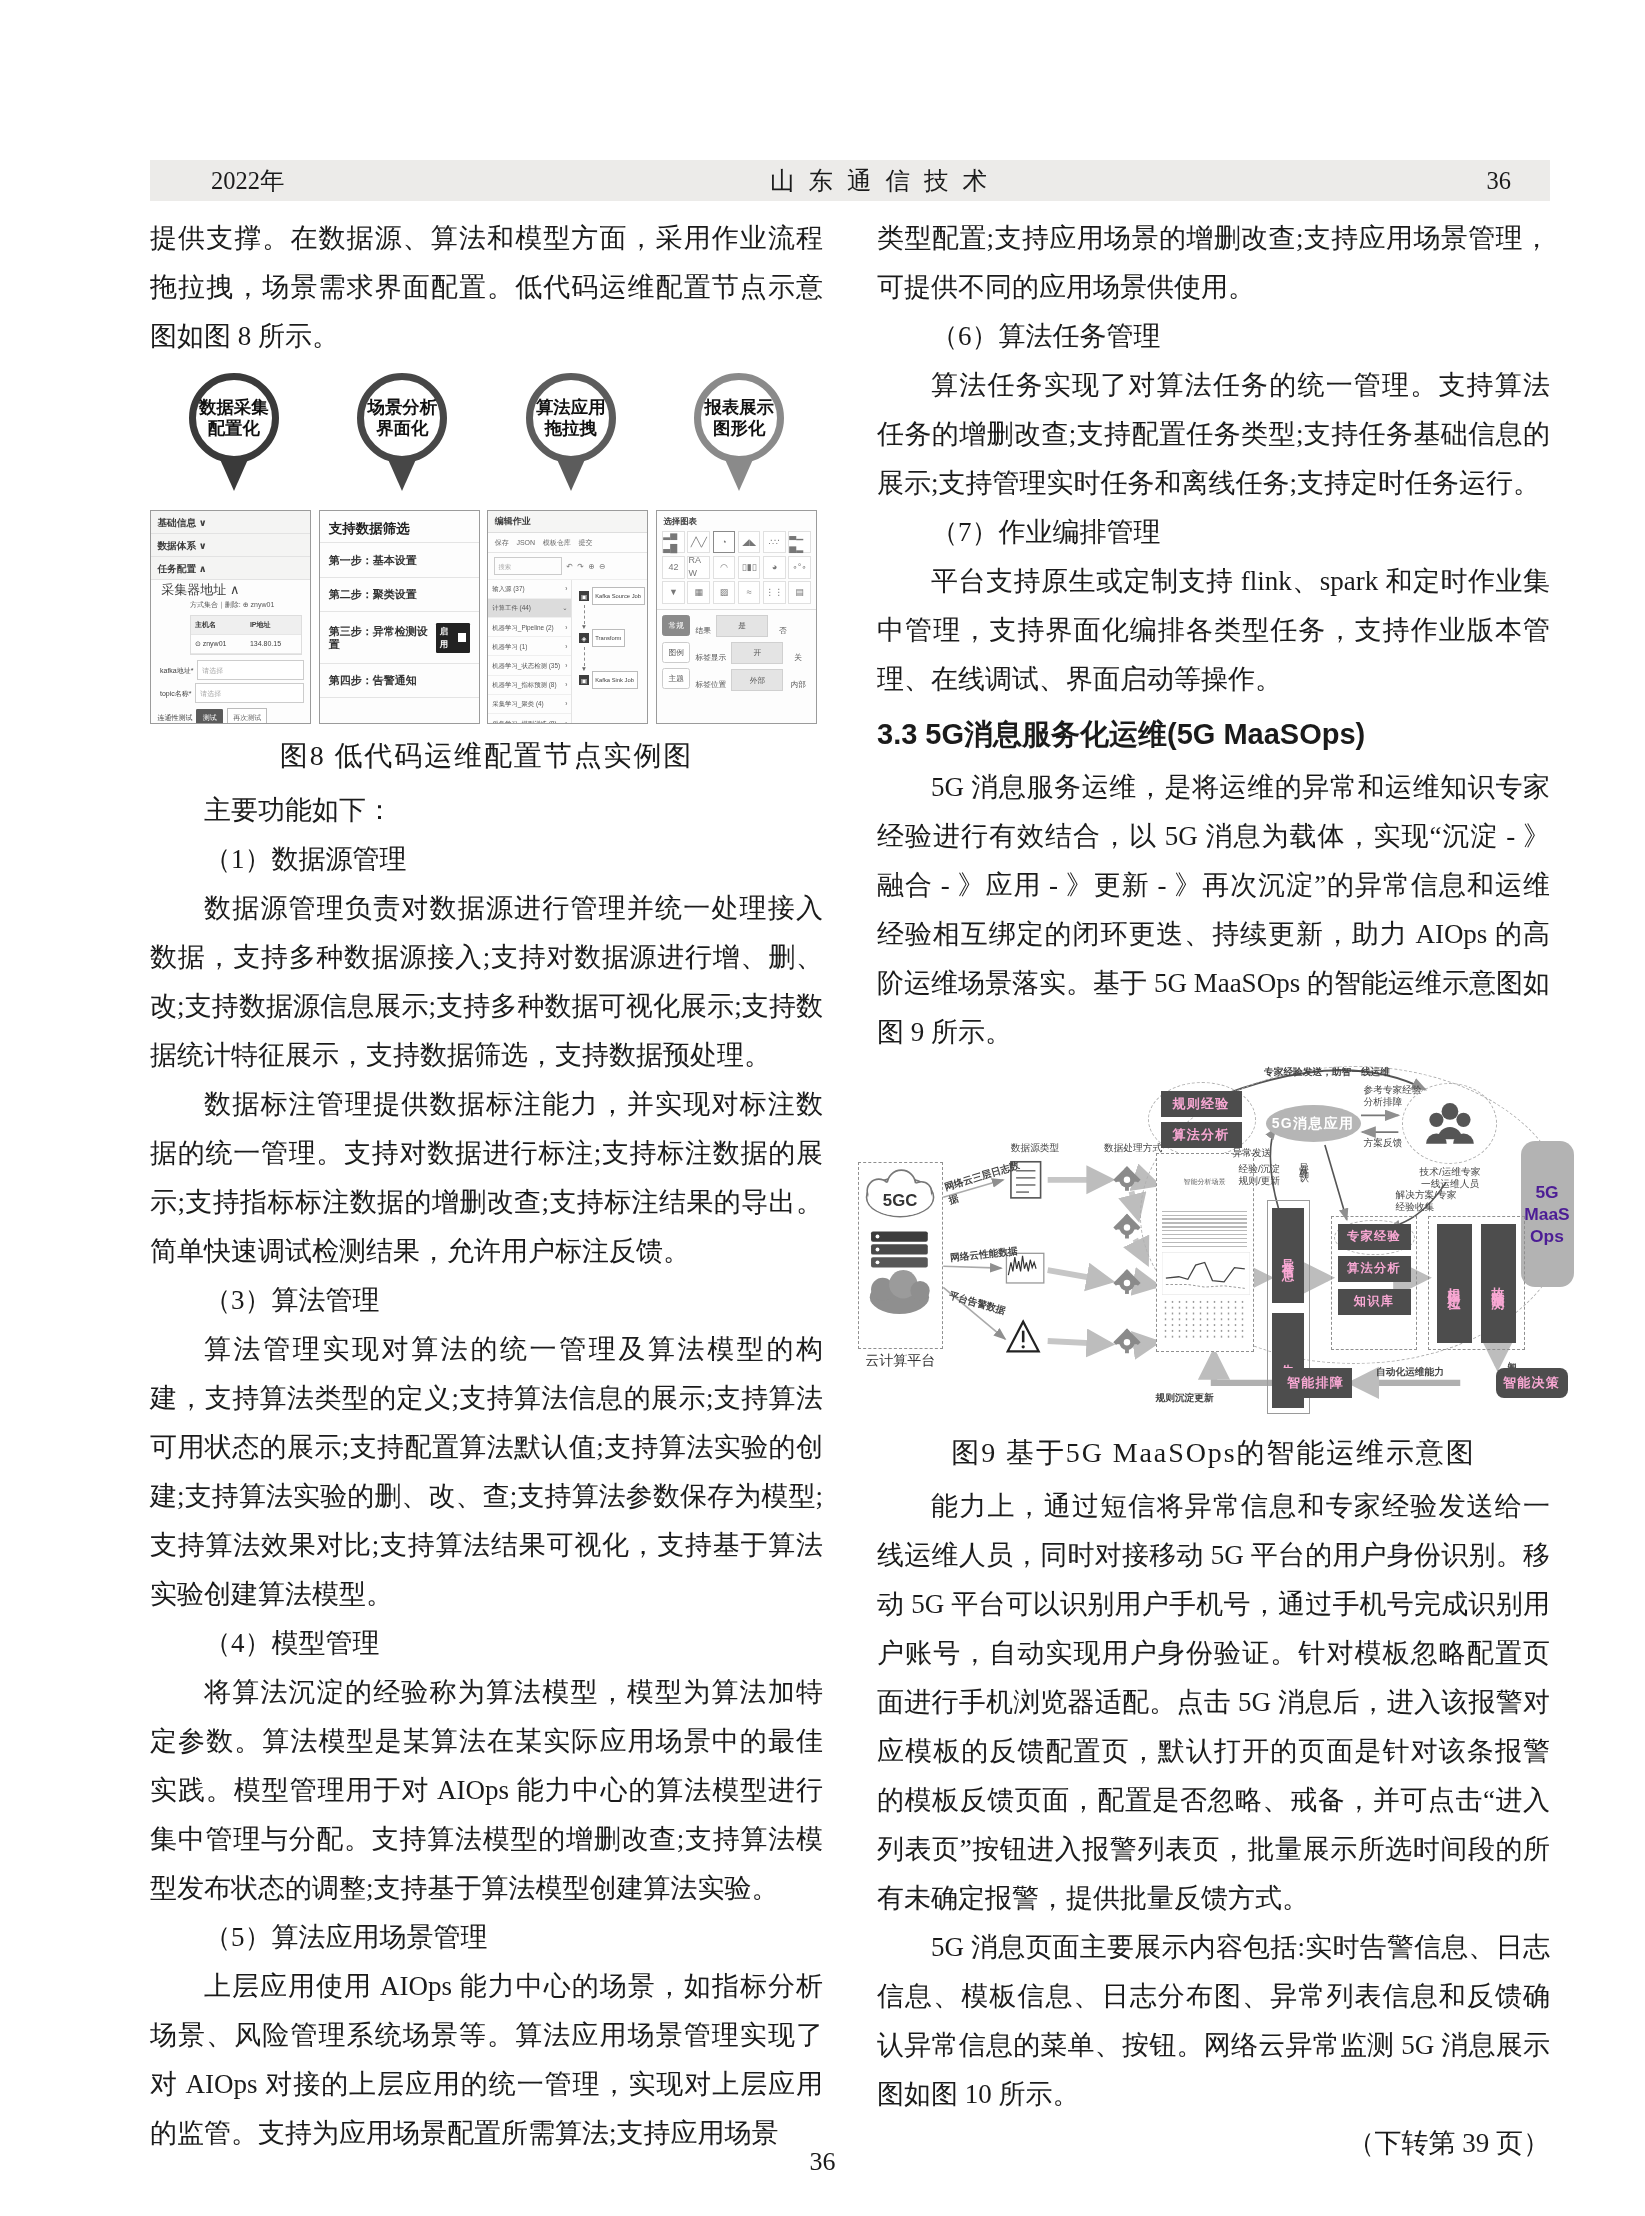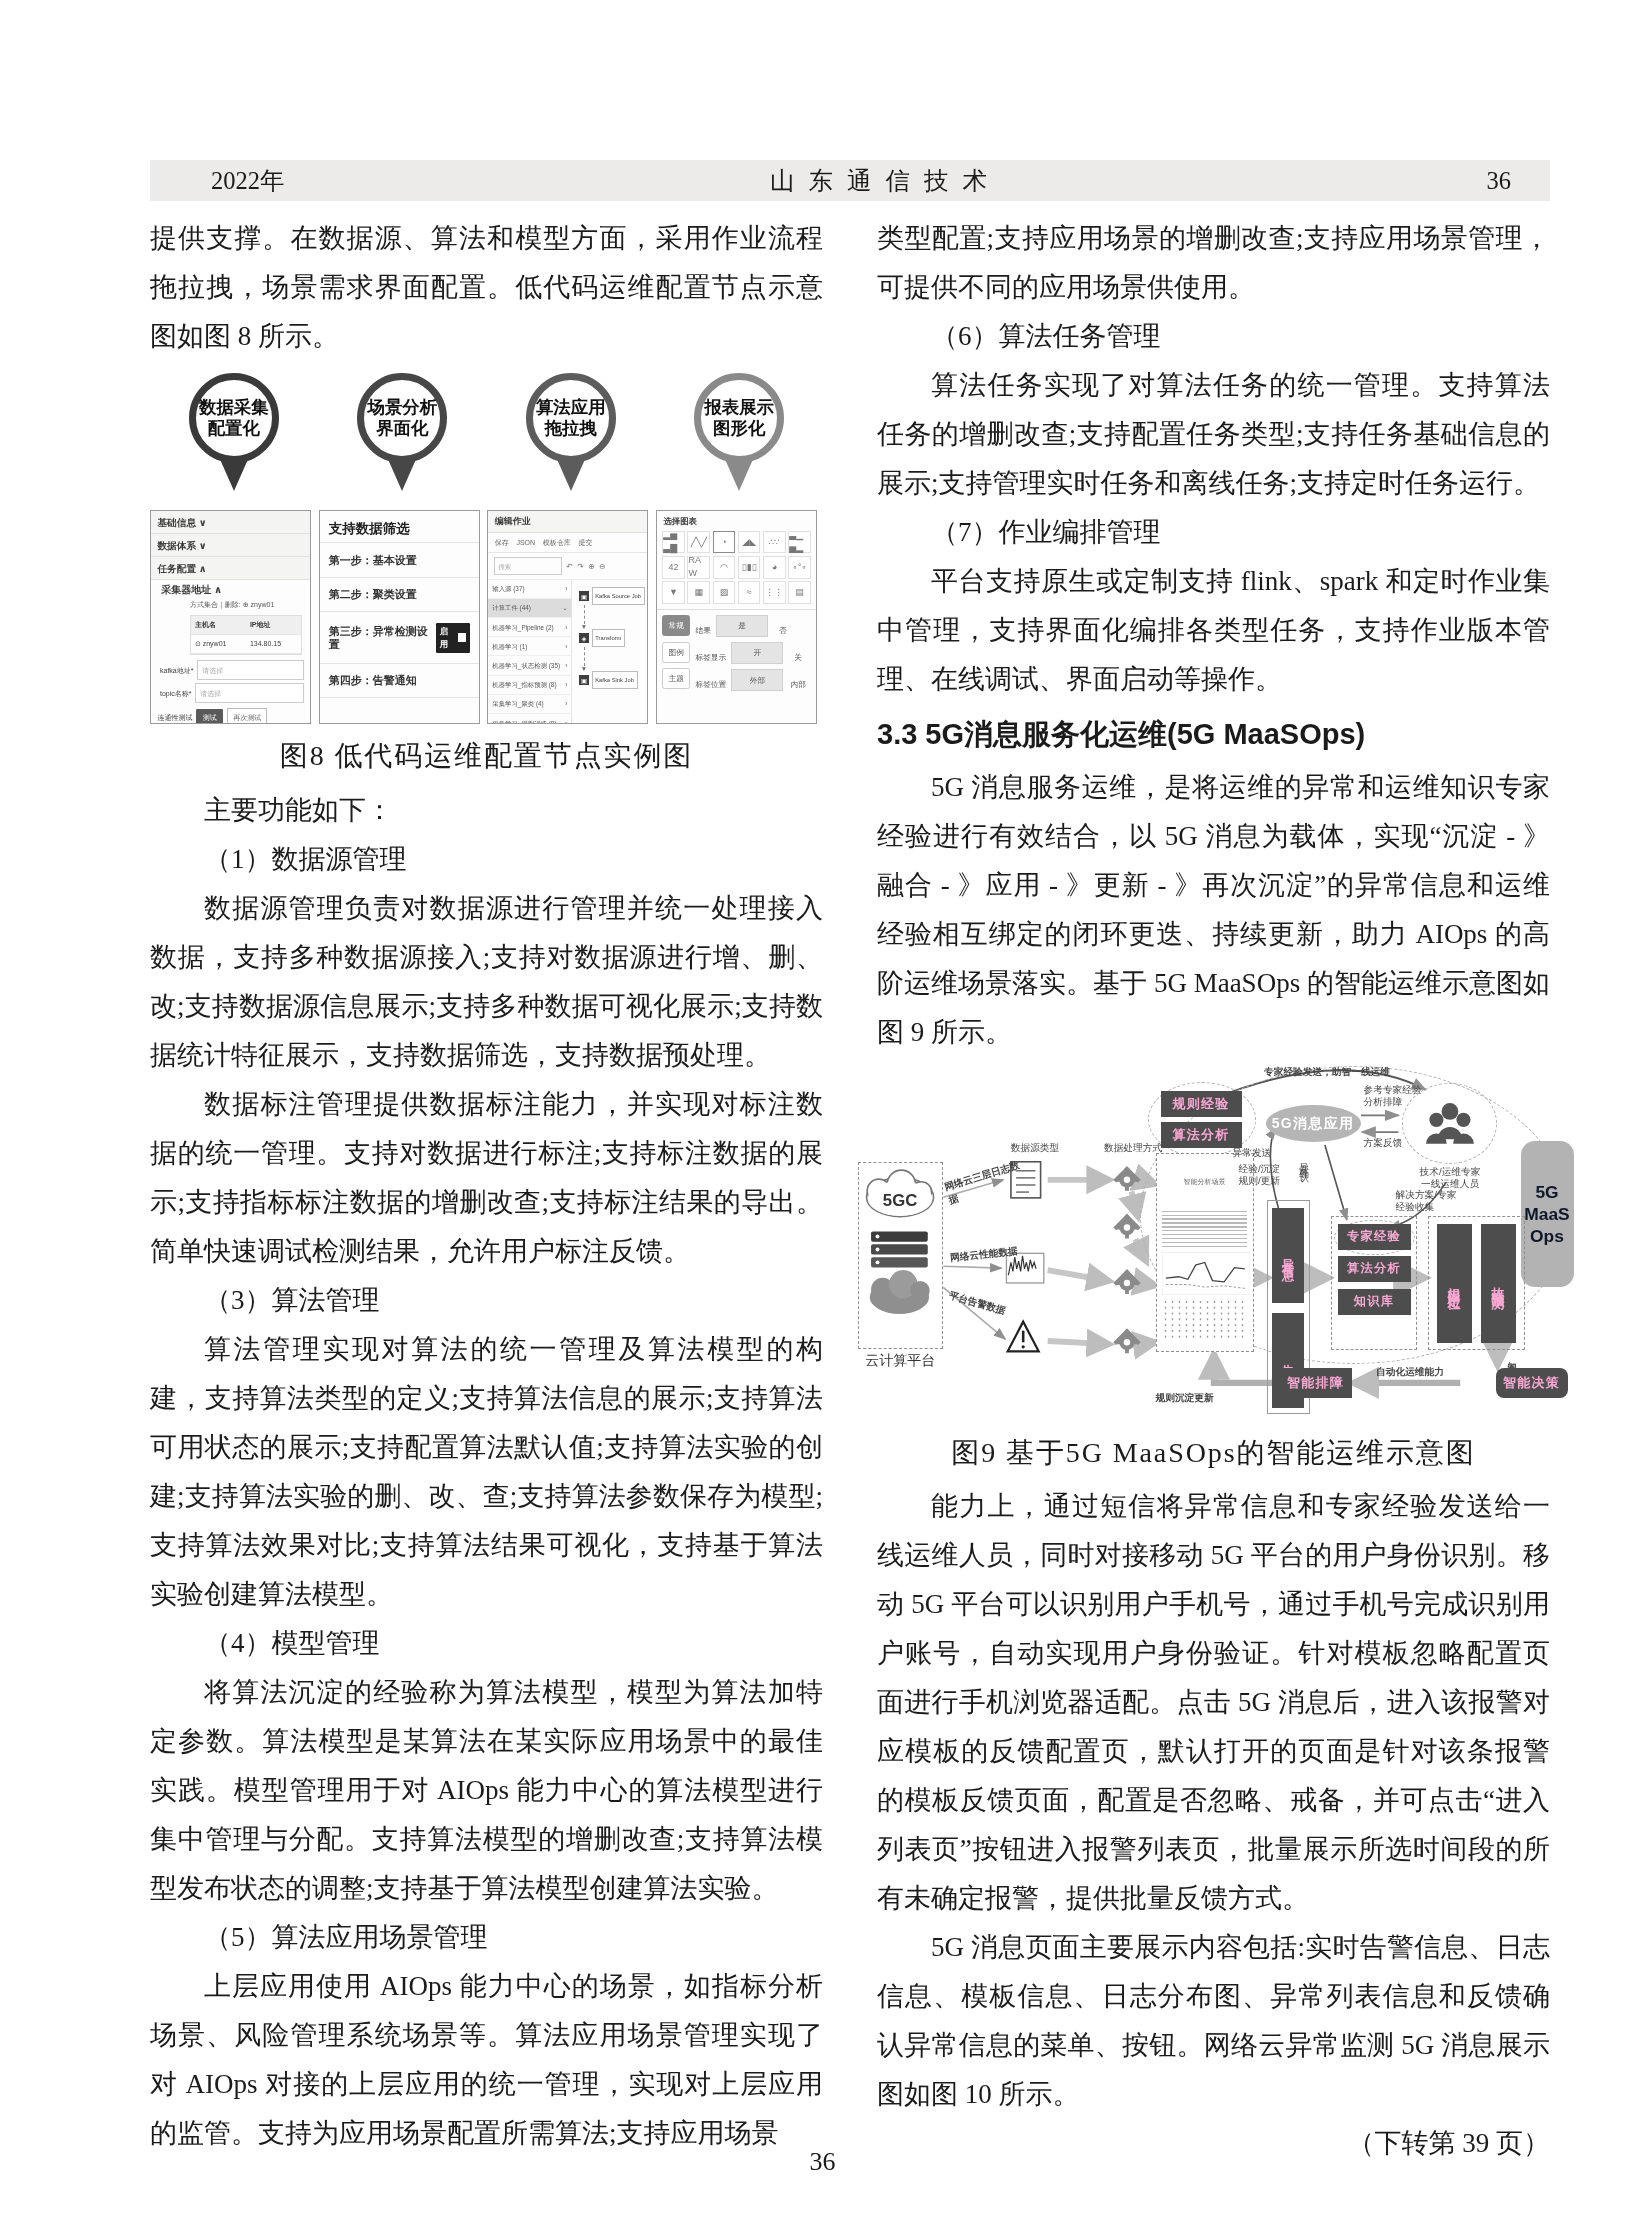--- a/index.html
+++ b/index.html
@@ -29,21 +29,21 @@
               display:flex;flex-direction:column;align-items:center;justify-content:center;
               font-family:"Liberation Sans","DejaVu Sans",sans-serif;font-weight:bold;
               font-size:17.4px;line-height:21px;color:#111;text-align:center;}
   .pin-tail{width:0;height:0;border:15.5px solid transparent;border-top:34px solid var(--c);margin-top:-5.2px;}
   .fig8-panels{display:flex;gap:7.7px;margin-top:3.9px;}
   .panel{width:161px;height:214px;border:1.3px solid #9b9b9b;background:#fdfdfd;box-sizing:border-box;
          font-family:"Liberation Sans","DejaVu Sans",sans-serif;color:#3d3d3d;overflow:hidden;
          font-size:9.7px;line-height:13px;text-align:left;}
   
   .acc-row{padding:4.5px 6.4px;background:#f4f4f3;border-bottom:0.6px solid #e2e2e2;font-weight:bold;font-size:9.7px;}
-  .p1-sub{padding:3.2px 6.4px 0 10.3px;font-weight:bold;font-size:10px;}
+  .p1-sub{padding:3.2px 6.4px 0 10.3px;font-weight:normal;font-size:13px;}
   .p1-line{padding:1.3px 6.4px 1.3px 39px;font-size:7px;color:#555;}
   .mini-table{margin:2.6px 6.4px 2.6px 39px;border:0.6px solid #ddd;font-size:7px;width:110px;}
   .mini-table .tr{display:flex;border-bottom:0.6px solid #e6e6e6;}
   .mini-table .tr.head{background:#efefef;font-weight:bold;}
   .mini-table .td{flex:1;padding:2.6px 3.9px;}
   .p1-field{display:flex;align-items:center;gap:3.9px;padding:2.6px 6.4px 0 9px;font-size:7px;}
   .p1-input{flex:1;border:0.6px solid #ccc;background:#fff;color:#aaa;padding:2.6px 3.9px;font-size:7px;}
   .p1-foot{display:flex;align-items:center;gap:3.9px;padding:5.2px 6.4px;font-size:7px;}
   .btn-dark{background:#5a5a5a;color:#fff;padding:2.6px 6.4px;border-radius:1.3px;font-size:7px;}
   .btn-light{border:0.6px solid #bbb;background:#fff;color:#666;padding:1.9px 5.2px;font-size:7px;}
@@ -92,21 +92,21 @@
         font-family:"Liberation Sans","DejaVu Sans",sans-serif;text-align:left;}
   .fig9 svg.arrows{position:absolute;left:0;top:0;}
   .f9{position:absolute;box-sizing:border-box;}
   .dash-rect{border:1.3px dashed #8f8f8f;}
   .dash-ellipse{border:1.3px dashed #b0b0b0;border-radius:50%;}
   .dark-box{background:#4d4d4d;color:#f9a8d4;font-weight:bold;display:flex;align-items:center;
             justify-content:center;font-size:13px;letter-spacing:1.3px;}
   .vtext{writing-mode:vertical-rl;text-orientation:upright;letter-spacing:3.2px;}
   .lab{font-size:11px;color:#333;line-height:13.5px;}
   .lab.small{font-size:9.7px;color:#444;}
-  .badge{background:#b3b3b3;color:#0f172a;border-radius:14px;display:flex;flex-direction:column;
+  .badge{background:#b3b3b3;color:#4c1d95;border-radius:14px;display:flex;flex-direction:column;
          align-items:center;justify-content:center;font-weight:bold;font-size:17.4px;line-height:22px;}
   .msg-ellipse{background:#b5b5b5;color:#fff;font-weight:bold;font-size:14px;border-radius:50%;
                display:flex;align-items:center;justify-content:center;letter-spacing:1.3px;}
   .mock-text{height:41px;margin:2.6px 5.2px;background:repeating-linear-gradient(#fff,#fff 2.6px,#b9b9b9 2.6px,#b9b9b9 3.9px);}
   .dots{height:39px;margin:3.9px 5.2px;background-image:radial-gradient(#9a9a9a 1px,transparent 1.2px);
         background-size:7px 5.8px;}
   .scene-cap{font-size:7px;color:#666;text-align:center;margin-top:2.6px;}
   
   .footer-page{position:absolute;left:0;top:2147px;width:100%;text-align:center;font-size:26px;}
 </style>

